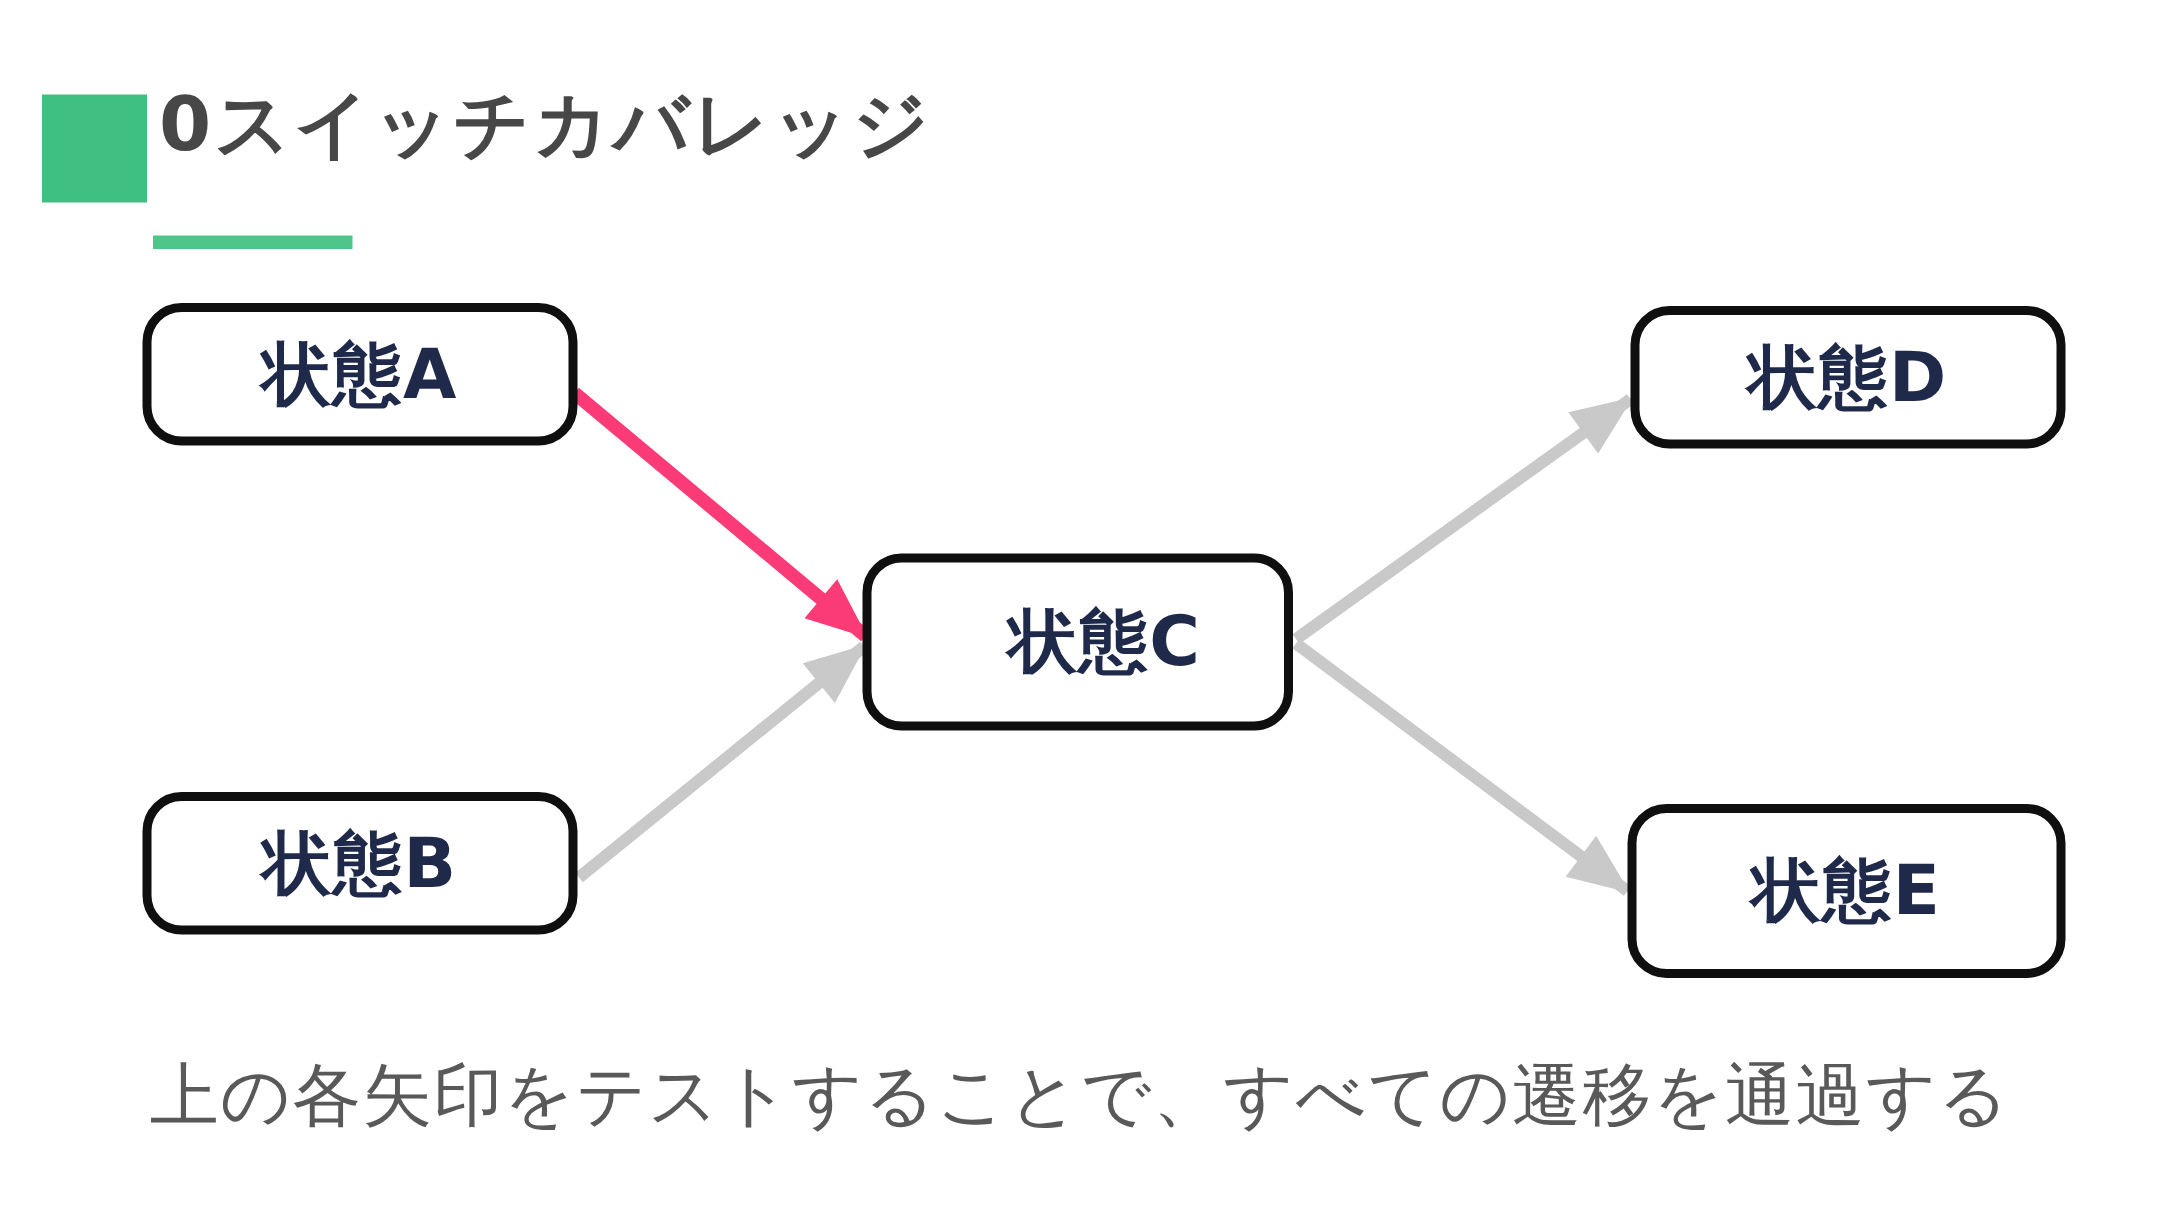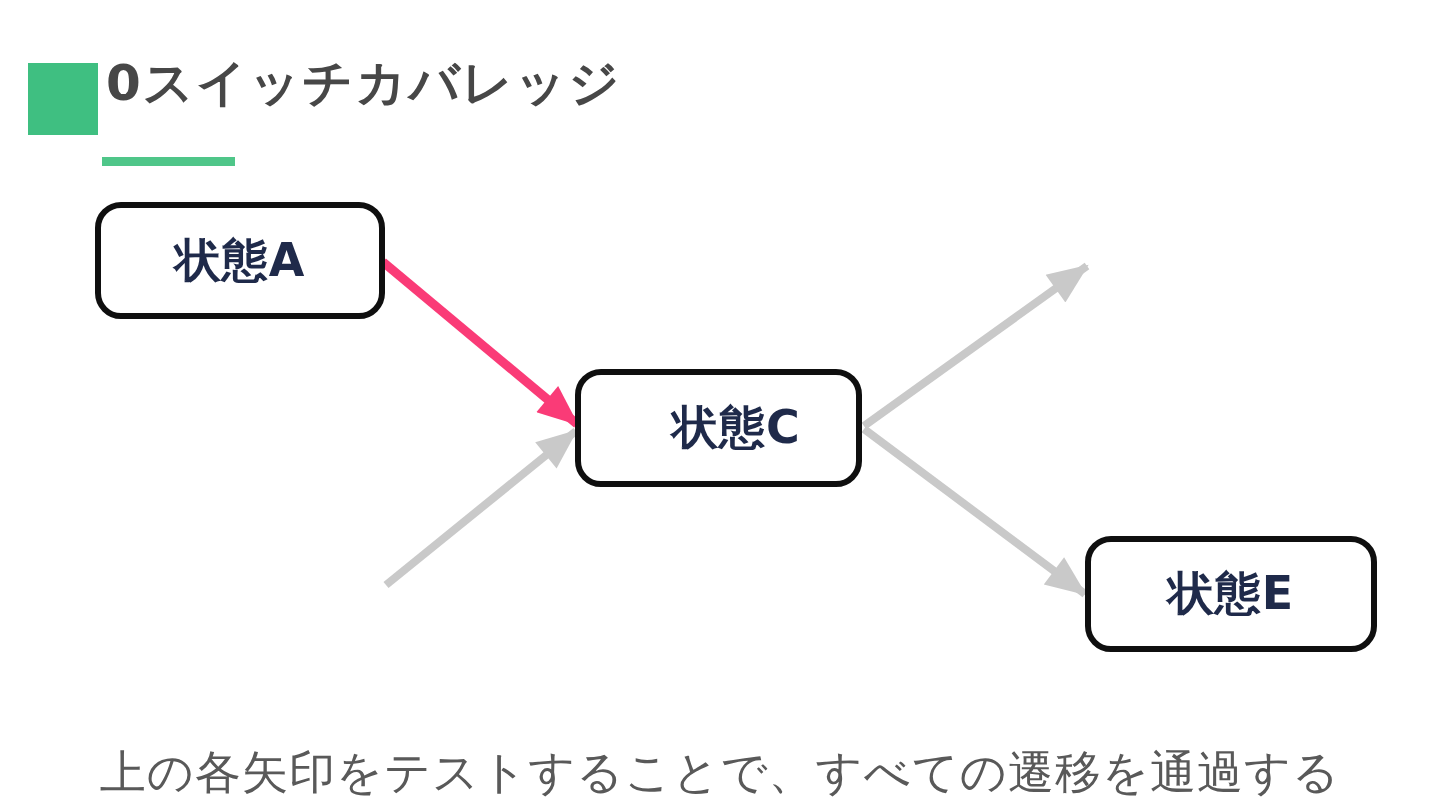--- a/index.html
+++ b/index.html
@@ -66,21 +66,21 @@
     z-index: 1;
   }
   .edge-normal { stroke: var(--arrow-gray); stroke-width: 8; }
   .edge-highlight { stroke: var(--highlight-pink); stroke-width: 9; }
   .head-normal { fill: var(--arrow-gray); }
   .head-highlight { fill: var(--highlight-pink); }
 
   .node {
     position: absolute;
     width: 290px;
-    height: 117px;
+    height: 95px;
     background: #ffffff;
     border: 6px solid var(--node-border);
     border-radius: 26px;
     display: flex;
     align-items: center;
     justify-content: center;
     font-size: 46px;
     font-weight: 800;
     color: var(--node-text);
     letter-spacing: 1px;
@@ -98,21 +98,20 @@
     position: absolute;
     left: 0;
     right: 0;
     top: 700px;
     text-align: center;
     font-size: 46px;
     font-weight: 400;
     color: var(--caption-text);
     letter-spacing: 1px;
     white-space: nowrap;
-    margin-top: 42px;
   }
 </style>
 </head>
 <body>
 
 <div class="slide">
 
   <div class="accent-square"></div>
   <h1 class="slide-title">0スイッチカバレッジ</h1>
   <div class="title-underline"></div>
@@ -128,22 +127,28 @@
     </defs>
     <line class="edge-normal" x1="386" y1="585" x2="576" y2="431" marker-end="url(#head-gray)"></line>
     <line class="edge-normal" x1="864" y1="426" x2="1087" y2="266" marker-end="url(#head-gray)"></line>
     <line class="edge-normal" x1="864" y1="429" x2="1085" y2="594" marker-end="url(#head-gray)"></line>
     <line class="edge-highlight" x1="383" y1="262" x2="577" y2="424" marker-end="url(#head-pink)"></line>
   </svg>
 
   <div class="node node-a">
     <span>状態A</span>
   </div>
+  <div class="node node-b">
+    <span>状態B</span>
+  </div>
   <div class="node node-c">
     <span>状態C</span>
+  </div>
+  <div class="node node-d">
+    <span>状態D</span>
   </div>
   <div class="node node-e">
     <span>状態E</span>
   </div>
 
   <p class="caption">上の各矢印をテストすることで、すべての遷移を通過する</p>
 
 </div>
 
 </body></html>

